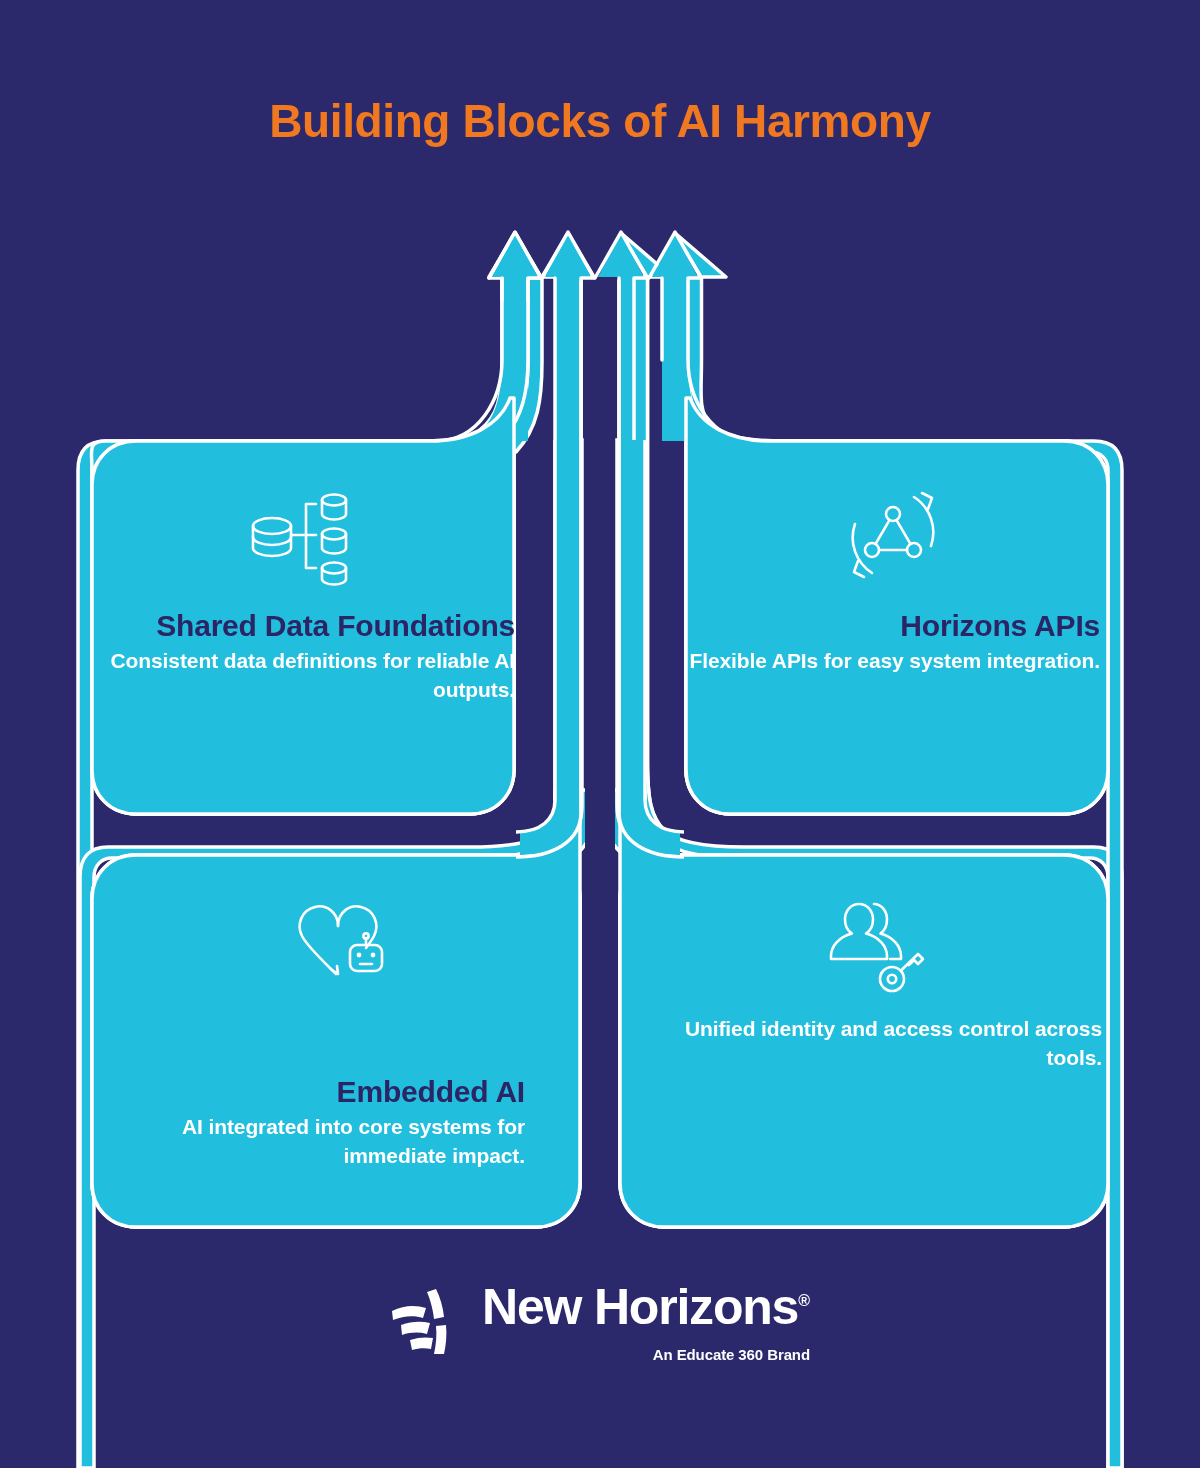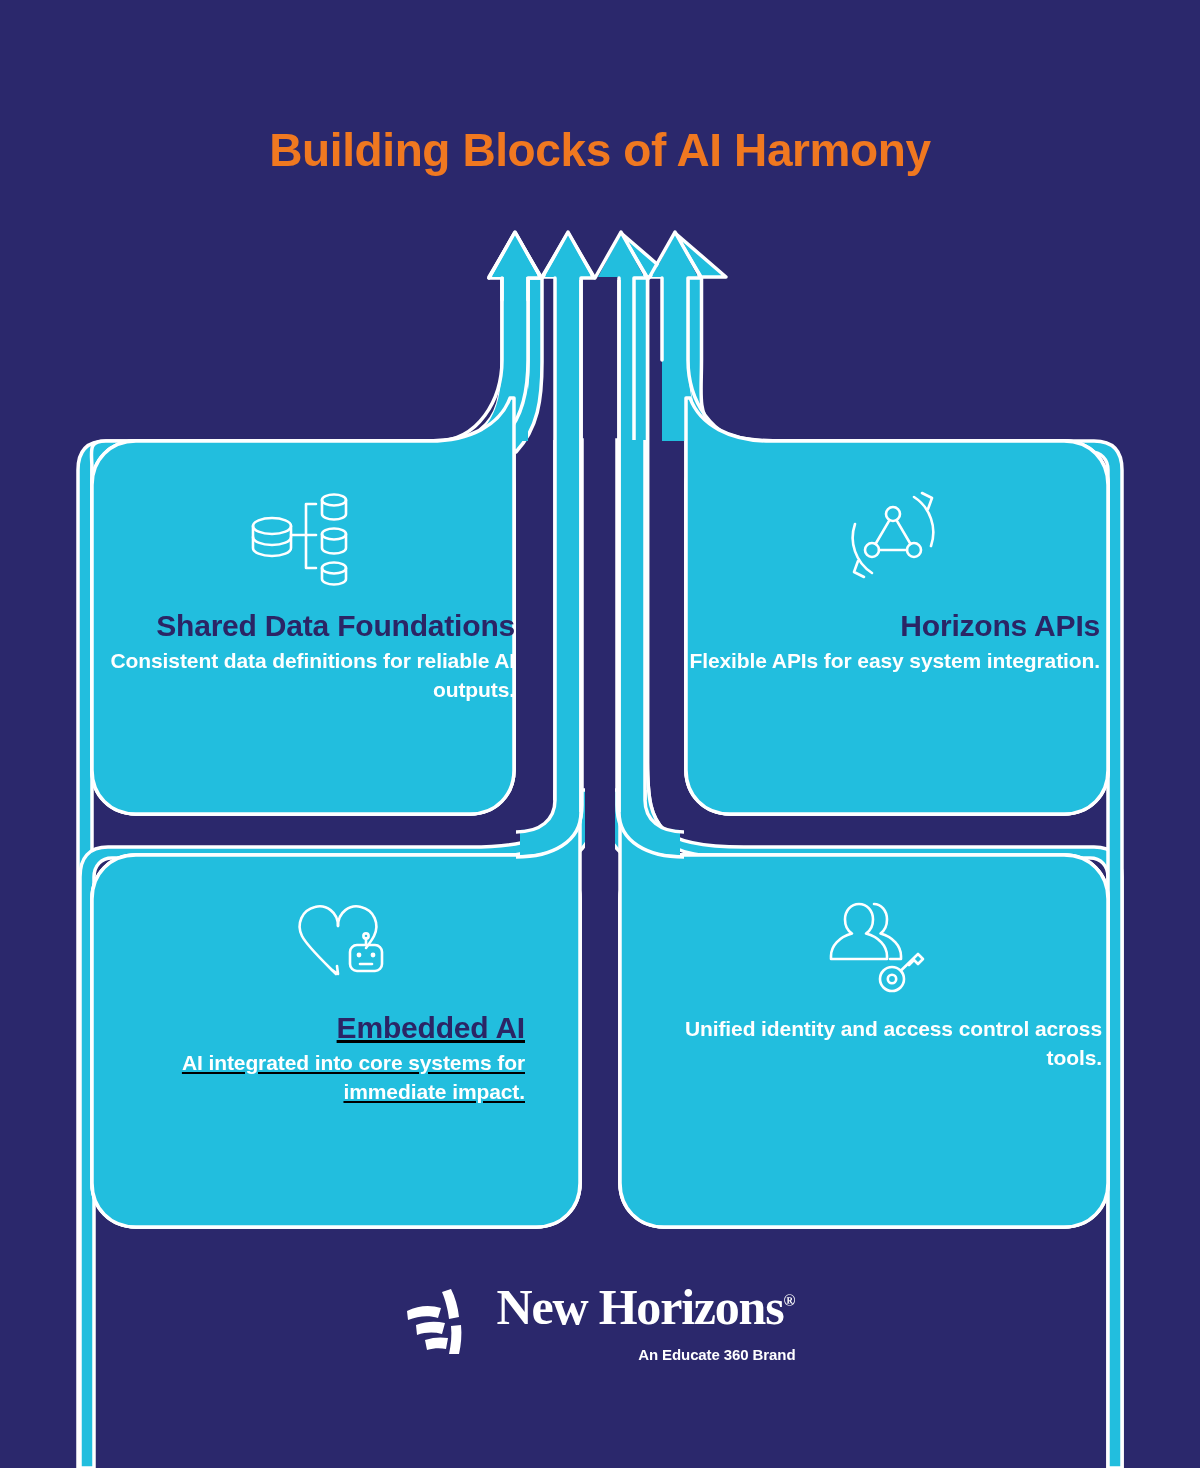--- a/index.html
+++ b/index.html
@@ -14,21 +14,20 @@
   
   .title {
     position:absolute;
     top:94px; left:0; width:1200px;
     text-align:center;
     font-size:46px;
     font-weight:bold;
     letter-spacing:-0.4px;
     color:#f07820;
     font-family:"Liberation Sans", sans-serif;
-    margin-top:29px;
   }
 
   
   .stage {
     position:absolute;
     top:0; left:0;
     width:1200px; height:1468px;
   }
   .stage svg { display:block; width:1200px; height:1468px; }
 
@@ -48,21 +47,21 @@
     color:#ffffff;
     font-size:21px;
     font-weight:bold;
     line-height:1.4;
     letter-spacing:-0.1px;
     margin-top:0;
   }
 
   #txt-card-0 { left:95px;  top:606px; width:420px; }
   #txt-card-1 { left:680px; top:606px; width:420px; }
-  #txt-card-2 { left:95px;  top:1008px; width:430px;text-decoration:underline; }
+  #txt-card-2 { left:95px;  top:1072px; width:430px; }
   #txt-card-3 { left:672px; top:1014px; width:430px; }
 
   
   .icon-wrap { position:absolute; }
   #icon-card-0 { left:248px; top:484px; width:110px; height:102px; }
   #icon-card-1 { left:838px; top:484px; width:110px; height:102px; }
   #icon-card-2 { left:288px; top:898px; width:100px; height:96px; }
   #icon-card-3 { left:822px; top:896px; width:106px; height:100px; }
   .icon-wrap svg { display:block; width:100%; height:100%; }
 
@@ -77,21 +76,21 @@
   }
   .logo-mark { width:78px; height:72px; }
   .logo-mark svg { display:block; width:100%; height:100%; }
   .logo-textblock { position:relative; padding-top:4px; }
   .logo-word {
     color:#ffffff;
     font-size:50px;
     font-weight:bold;
     letter-spacing:-1.2px;
     line-height:1;
-    font-family:Liberation Serif, serif;
+    font-family:Liberation Sans, sans-serif;
   }
   .logo-reg {
     font-size:16px;
     vertical-align:super;
     font-weight:bold;
     letter-spacing:0;
   }
   .logo-tag {
     color:#ffffff;
     font-size:15px;

